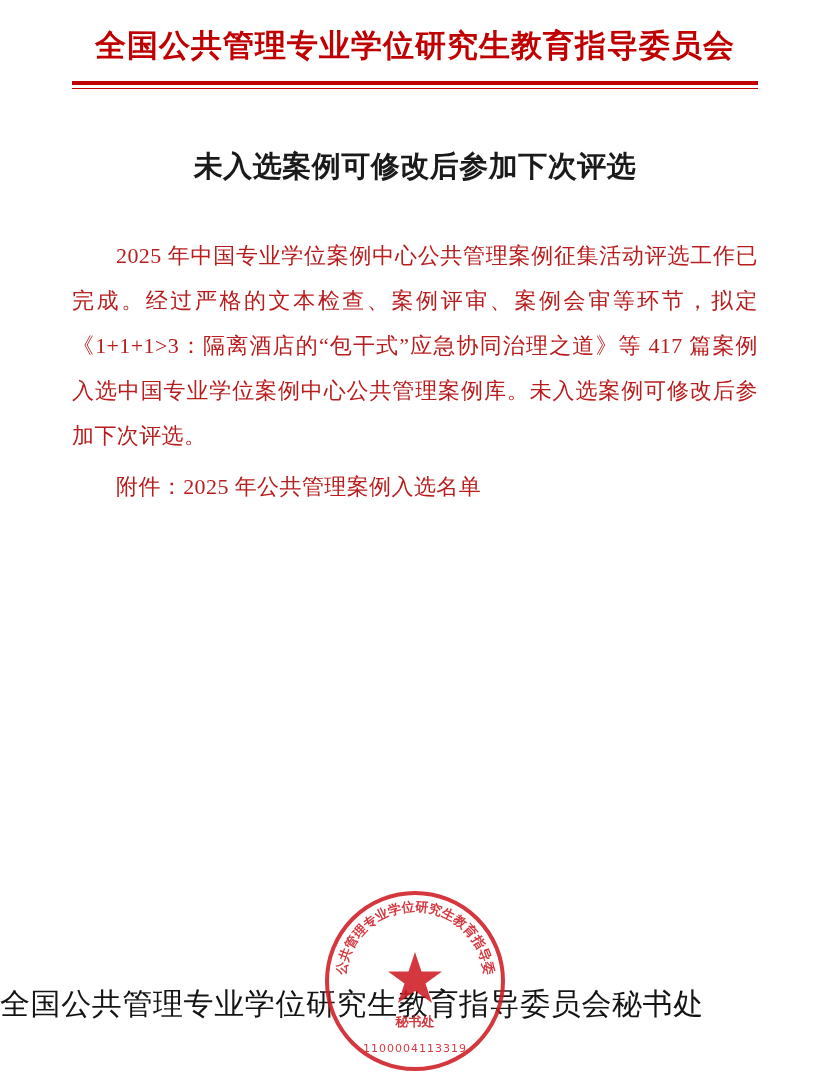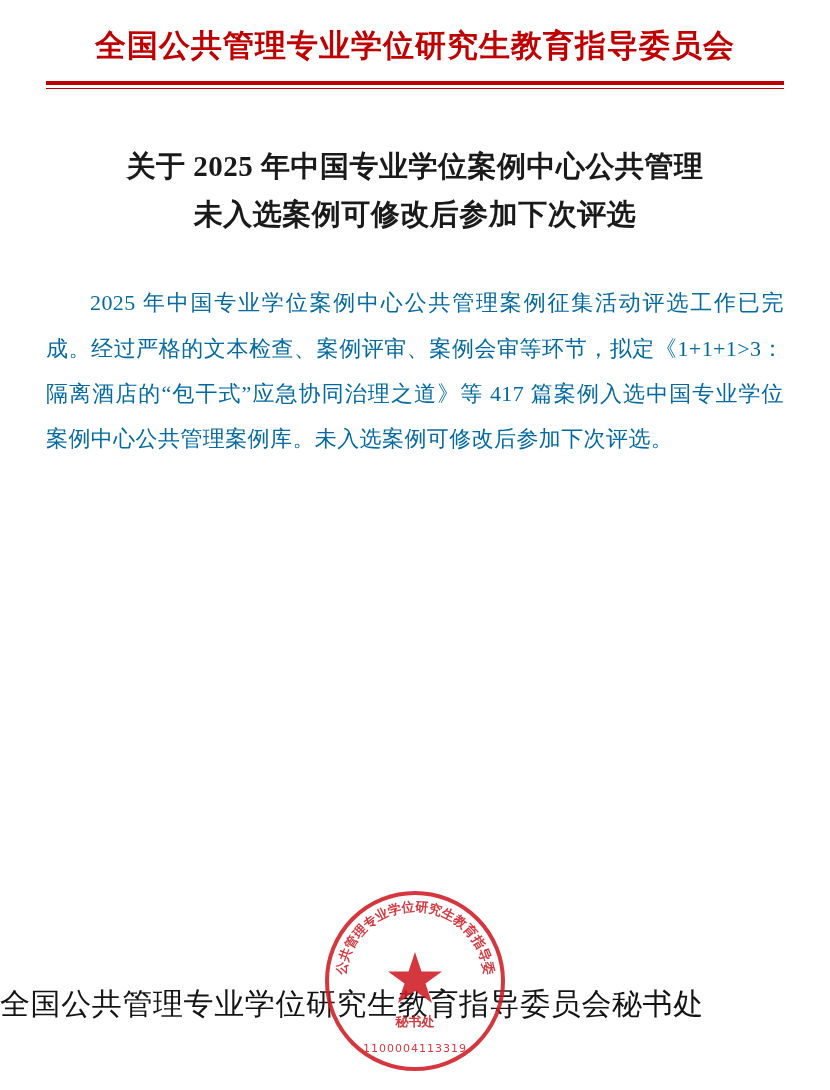--- a/index.html
+++ b/index.html
@@ -14,21 +14,21 @@
     color: #111111;
     overflow: hidden;
     position: relative;
   }
 
   .page {
     position: relative;
     width: 830px;
     height: 1090px;
     box-sizing: border-box;
-    padding: 0 46px;
+    padding: 0 72px;
   }
 
   
   .letterhead {
     text-align: center;
     padding-top: 26px;
   }
   .letterhead-title {
     color: #c00000;
     font-family: "DejaVu Serif", "Liberation Serif", serif;
@@ -63,21 +63,21 @@
     display: block;
   }
 
   
   .body-text {
     margin-top: 42px;
     font-size: 22px;
     line-height: 2.05;
     text-align: justify;
     text-justify: inter-ideograph;
-    color: #0369a1;
+    color: #b91c1c;
     letter-spacing: 0.4px;
   }
   .body-text p {
     margin: 0 0 6px 0;
     text-indent: 2em;
   }
   .attachment-para {
     margin-top: 36px;
   }
 
@@ -139,26 +139,26 @@
 
 <div class="page">
 
   <div class="letterhead">
     <div class="letterhead-title">全国公共管理专业学位研究生教育指导委员会</div>
     <div class="rule-thick"></div>
     <div class="rule-thin"></div>
   </div>
 
   <h1 class="doc-title">
-    <span class="line">关于 2025 年中国专业学位案例中心公共管理</span>
     <span class="line">未入选案例可修改后参加下次评选</span>
   </h1>
 
   <div class="body-text">
     <p>2025 年中国专业学位案例中心公共管理案例征集活动评选工作已完成。经过严格的文本检查、案例评审、案例会审等环节，拟定《1+1+1&gt;3：隔离酒店的“包干式”应急协同治理之道》等 417 篇案例入选中国专业学位案例中心公共管理案例库。未入选案例可修改后参加下次评选。</p>
+    <p class="attachment-para">附件：2025 年公共管理案例入选名单</p>
   </div>
 
   <div class="signature">
     <span class="sig-line">全国公共管理专业学位研究生教育指导委员会秘书处</span>
   </div>
 
   <div class="seal">
     <svg viewBox="0 0 190 190" xmlns="http://www.w3.org/2000/svg" aria-hidden="true">
       <defs>
         <path id="sealArcTop" d="M 25,95 A 70,70 0 0 1 165,95"></path>

